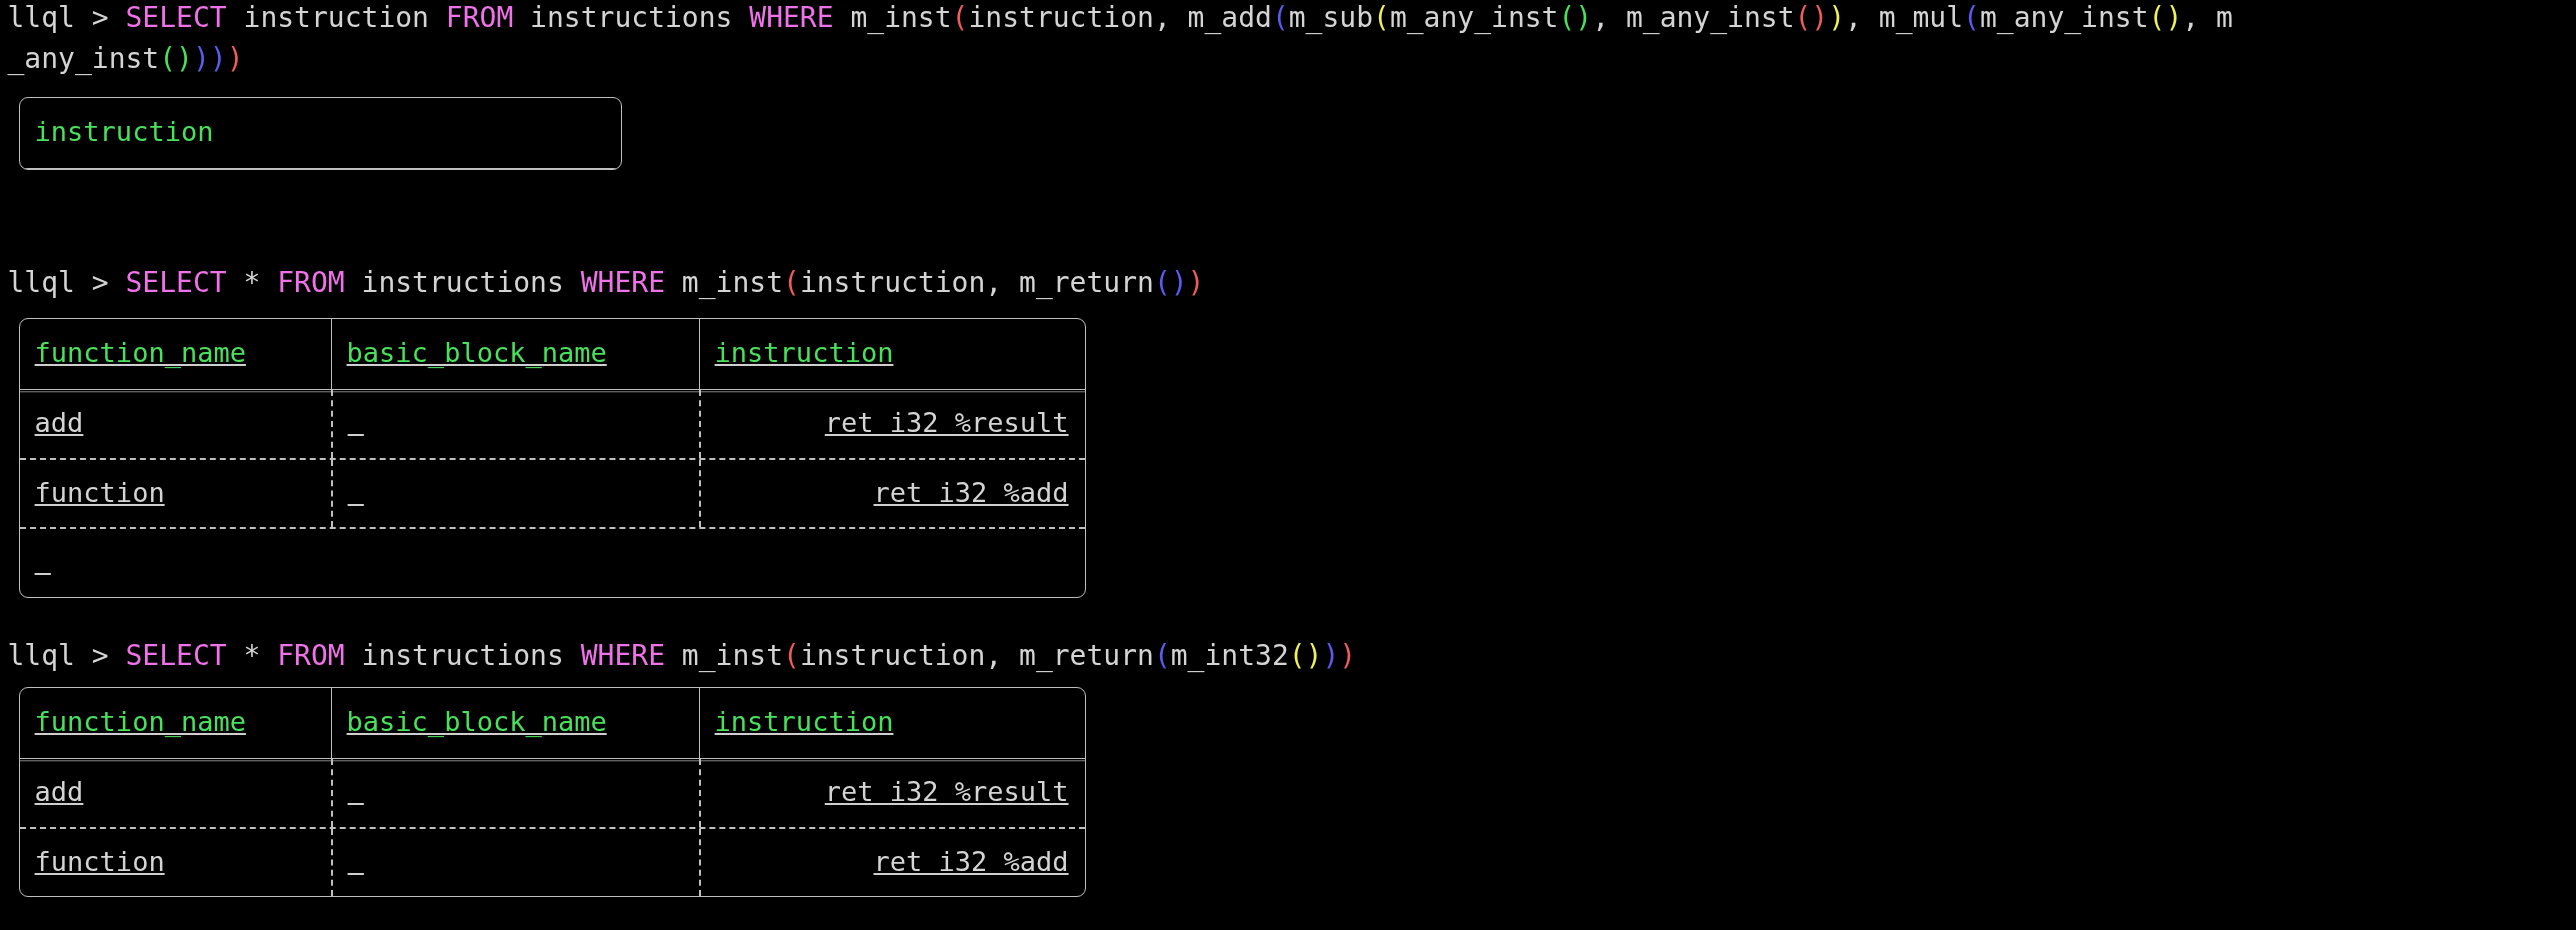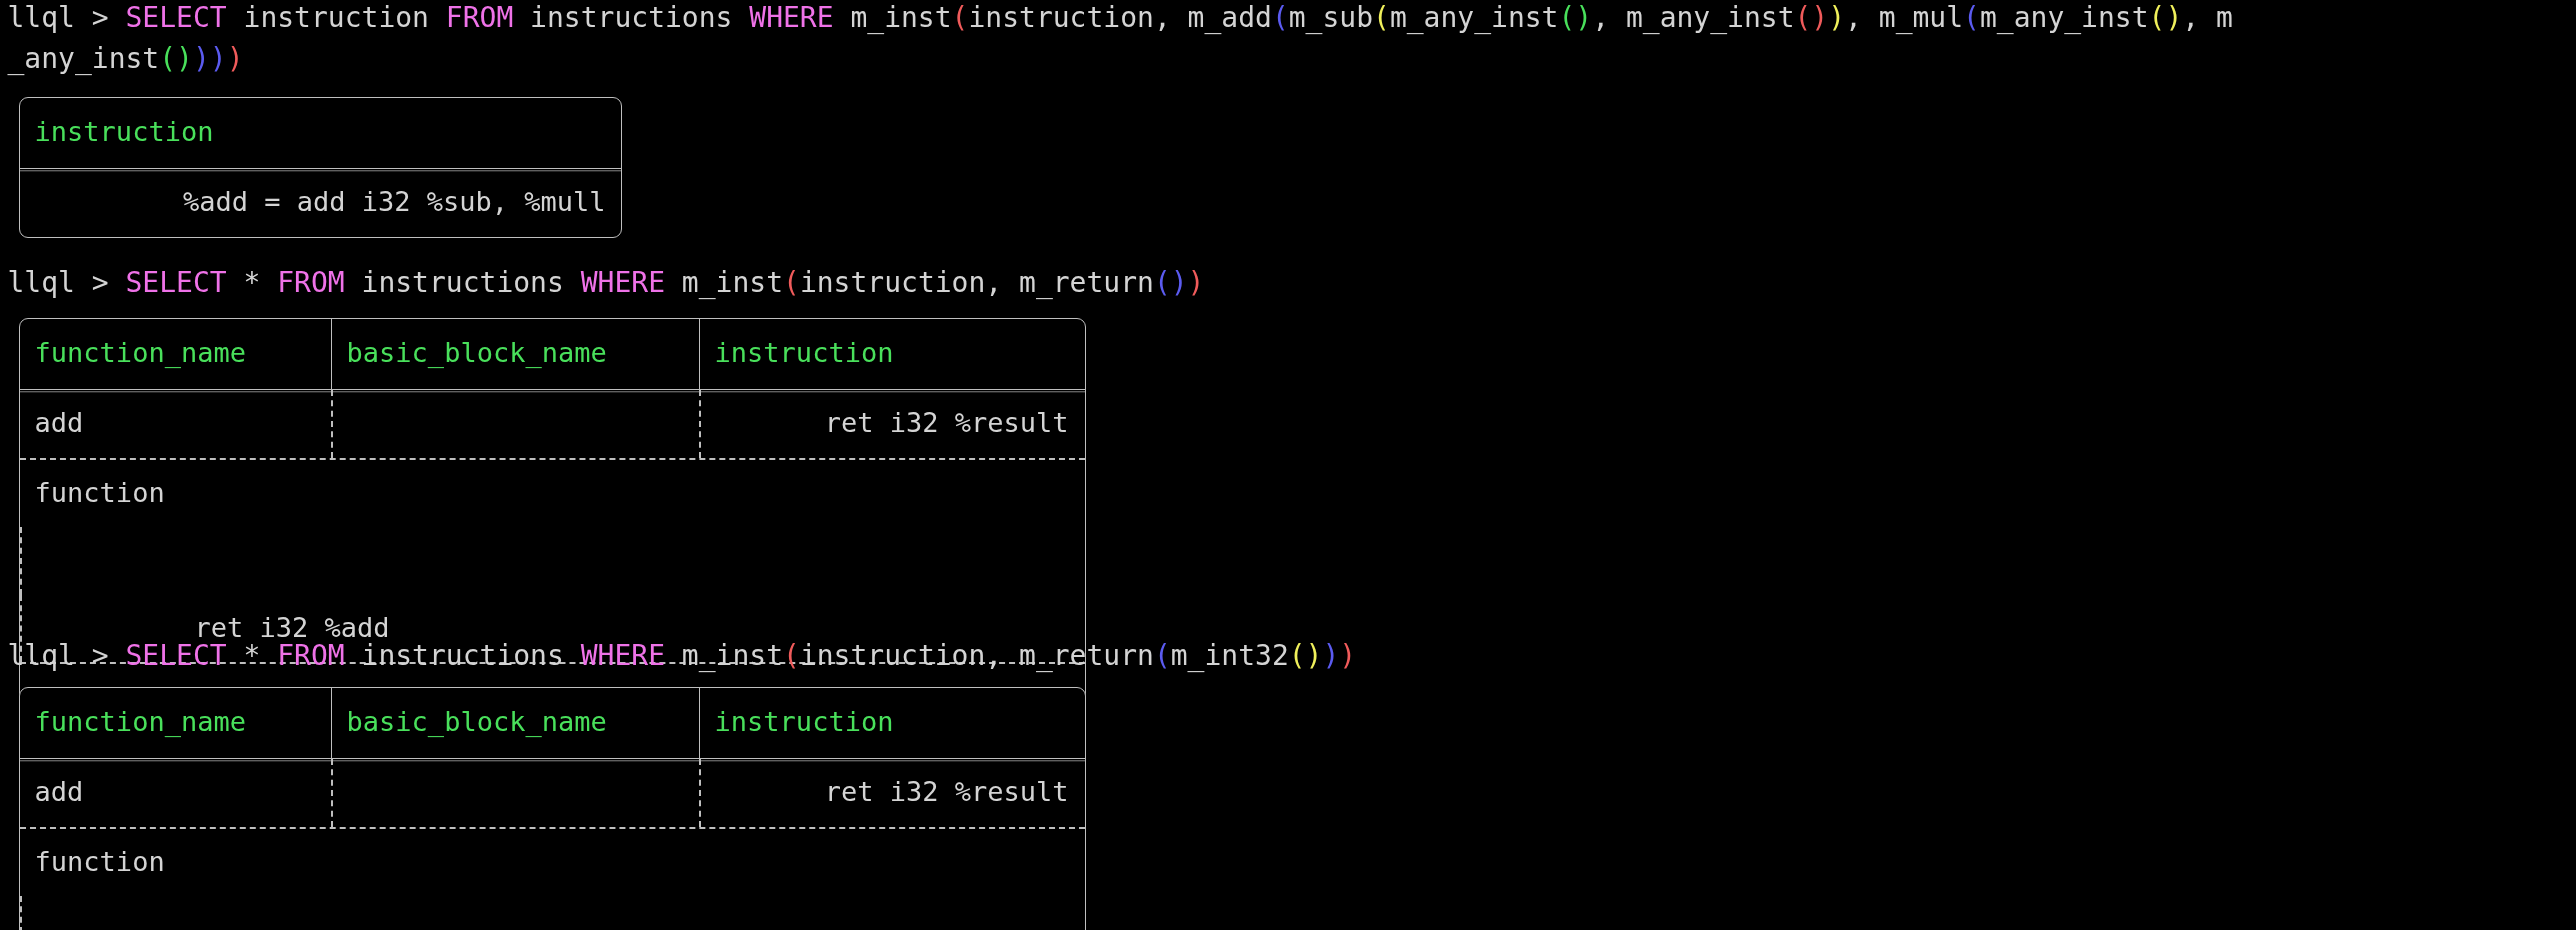--- a/index.html
+++ b/index.html
@@ -52,21 +52,20 @@
     display: flex;
     border-bottom: 0.7px solid #bfbfbf;
     box-shadow: 0 1.5px 0 0 #000, 0 2.2px 0 0 #bfbfbf;
   }
   .tbl-body { display: block; }
   .tbl-row {
     display: flex;
   }
   .tbl-row + .tbl-row {
     border-top: 2.2px dashed #bfbfbf;
-    flex-direction: column;
   }
   .cell {
     box-sizing: border-box;
     font-size: 27px;
     line-height: 30px;
     padding: 18px 15px 19.4px 15px;
     white-space: pre;
     overflow: hidden;
   }
   .head-cell {
@@ -77,44 +76,39 @@
   .body-cell { color: #d4d4d4; }
   .body-cell + .body-cell { border-left: 2.2px dashed #bfbfbf; }
   .align-left  { text-align: left; }
   .align-right { text-align: right; }
 
   
   #table-1 { left: 18.6px; top: 97px; width: 603px; }
   #table-1 .c0 { width: 100%; }
 
   
-  .tbl-3col { left: 18.6px; width: 1067px; }
+  .tbl-3col { left: 18.6px; width: 1067px; text-decoration: underline; }
   .tbl-3col .c0 { width: 311px; }
   .tbl-3col .c1 { width: 368px; }
   .tbl-3col .c2 { width: 385px; }
   #table-2 { top: 318px; }
   #table-3 { top: 687px; }
 </style>
 </head>
 <body>
 
 <div class="term">
 
   <div class="prompt-line" style="top:1.5px;"><span class="plain">llql &gt; </span><span class="kw">SELECT</span><span class="plain"> instruction </span><span class="kw">FROM</span><span class="plain"> instructions </span><span class="kw">WHERE</span><span class="plain"> m_inst</span><span class="p-red">(</span><span class="plain">instruction, m_add</span><span class="p-blue">(</span><span class="plain">m_sub</span><span class="p-yellow">(</span><span class="plain">m_any_inst</span><span class="p-green">()</span><span class="plain">, m_any_inst</span><span class="p-red">()</span><span class="p-yellow">)</span><span class="plain">, m_mul</span><span class="p-blue">(</span><span class="plain">m_any_inst</span><span class="p-yellow">()</span><span class="plain">, m</span></div>
 
   <div class="prompt-line" style="top:43px;"><span class="plain">_any_inst</span><span class="p-green">()</span><span class="p-blue">)</span><span class="p-blue">)</span><span class="p-red">)</span></div>
 
   <div class="tbl" id="table-1">
     <div class="tbl-head">
       <div class="cell head-cell c0 align-left">instruction</div>
-    </div>
-    <div class="tbl-body">
-      <div class="tbl-row">
-        <div class="cell body-cell c0 align-right">%add = add i32 %sub, %mull</div>
-      </div>
     </div>
   </div>
 
   <div class="prompt-line" style="top:267px;"><span class="plain">llql &gt; </span><span class="kw">SELECT</span><span class="plain"> * </span><span class="kw">FROM</span><span class="plain"> instructions </span><span class="kw">WHERE</span><span class="plain"> m_inst</span><span class="p-red">(</span><span class="plain">instruction, m_return</span><span class="p-blue">()</span><span class="p-red">)</span></div>
 
   <div class="tbl tbl-3col" id="table-2">
     <div class="tbl-head">
       <div class="cell head-cell c0 align-left">function_name</div>
       <div class="cell head-cell c1 align-left">basic_block_name</div>
       <div class="cell head-cell c2 align-left">instruction</div>

